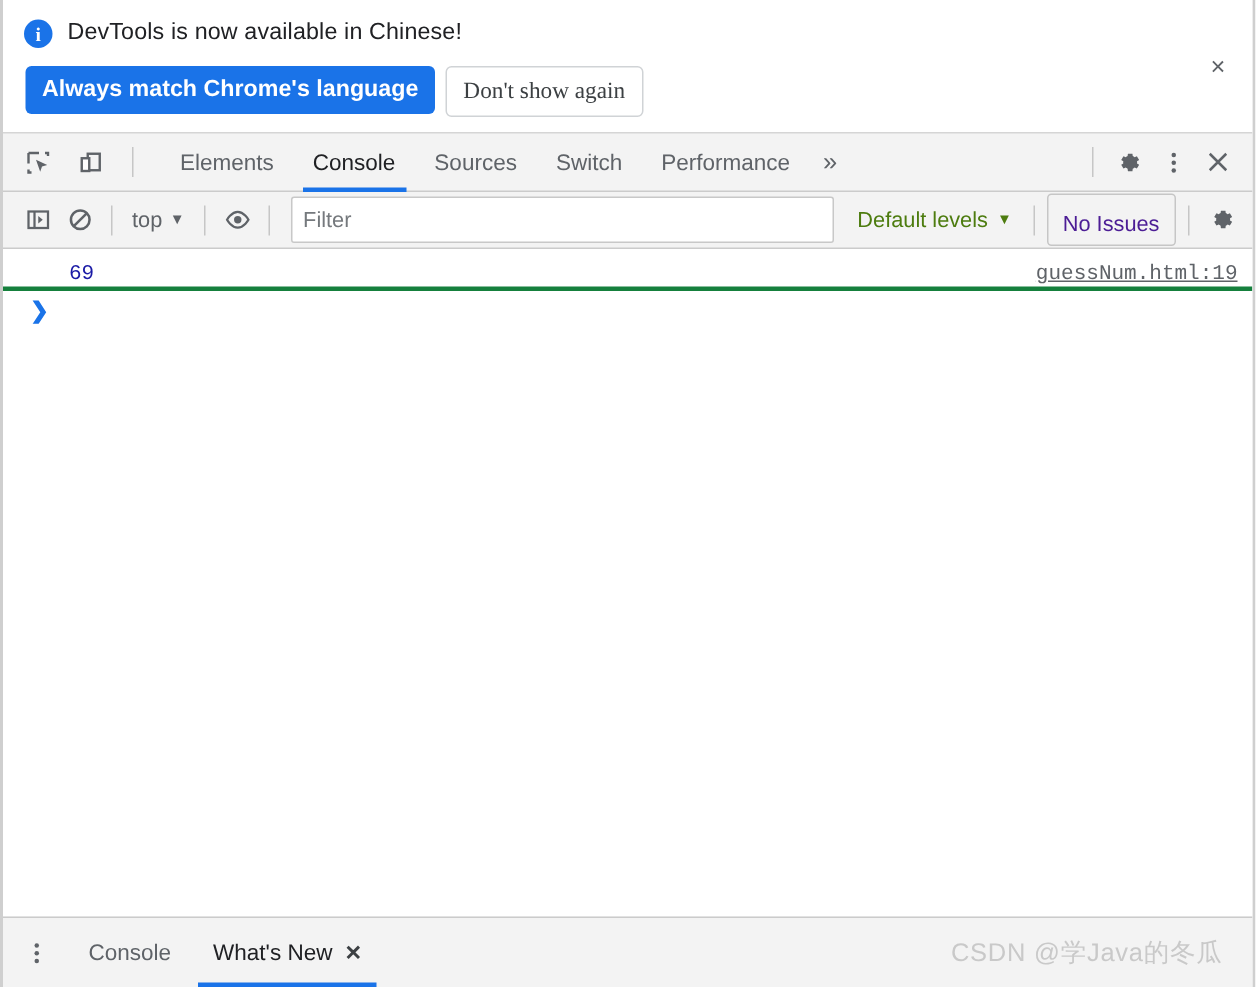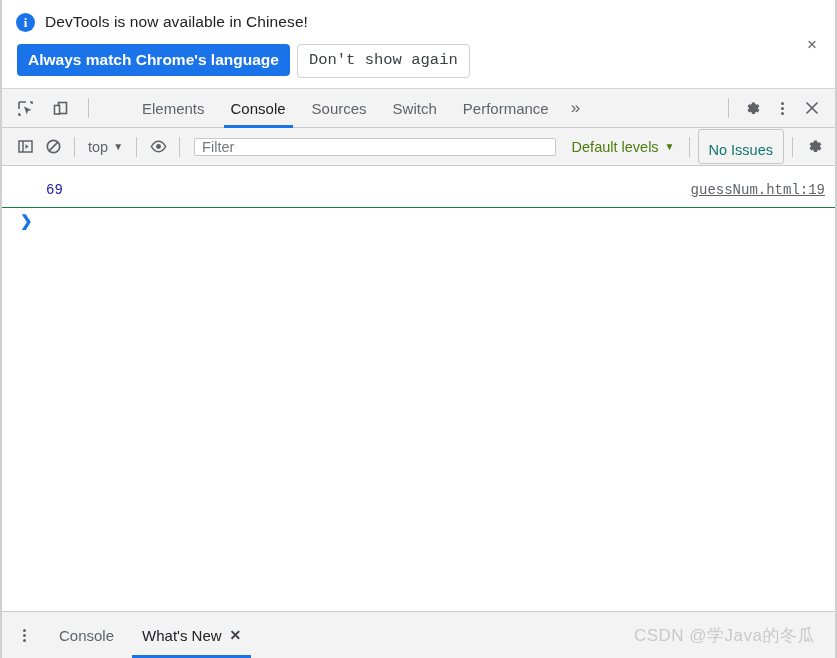--- a/index.html
+++ b/index.html
@@ -73,21 +73,21 @@
     padding: 7px 11px 8px;
     cursor: pointer;
     white-space: nowrap;
     line-height: 1.1;
   }
   .btn-outline {
     background: #ffffff;
     color: #3c4043;
     border: 1px solid #d0d3d6;
     border-radius: 4px;
-    font-family: Liberation Mono, monospace;
+    font-family: Liberation Serif, serif;
     font-size: 15.5px;
     padding: 7px 11px 8px;
     cursor: pointer;
     white-space: nowrap;
     line-height: 1.1;
   }
   .banner-close {
     position: absolute;
     right: 12px;
     top: 34px;
@@ -103,21 +103,20 @@
 
   
   .tabbar {
     display: flex;
     align-items: stretch;
     height: 38px;
     background: #f3f3f3;
     border-top: 1px solid #d5d5d5;
     border-bottom: 1px solid #cbcbcb;
     flex: 0 0 auto;
-    gap: 22px;
   }
   .tb-icons-left {
     display: flex;
     align-items: center;
     padding: 0 6px 0 10px;
     gap: 9px;
   }
   .icon-btn {
     width: 26px;
     height: 26px;
@@ -198,21 +197,21 @@
     padding: 0 5px;
     cursor: pointer;
     white-space: nowrap;
   }
   .caret {
     font-size: 10px;
     line-height: 1;
   }
   .filter-input {
     flex: 1 1 auto;
-    height: 18px;
+    height: 31px;
     min-width: 60px;
     margin: 0 8px 0 6px;
     border: 1px solid #c8c8c8;
     border-radius: 2px;
     background: #ffffff;
     font-family: "Liberation Sans", sans-serif;
     font-size: 14.5px;
     color: #202124;
     padding: 0 7px;
     box-sizing: border-box;
@@ -228,41 +227,40 @@
     padding: 0 6px;
     cursor: pointer;
     white-space: nowrap;
   }
   .issues-btn {
     border: 1px solid #c6c6c6;
     border-radius: 3px;
     background: #f3f3f3;
     font-family: "Liberation Sans", sans-serif;
     font-size: 14.5px;
-    color: #0f766e;
+    color: #4c1d95;
     padding: 12px 10px 5px;
     cursor: pointer;
     white-space: nowrap;
   }
 
   
   .console-body {
     flex: 1 1 auto;
     background: #ffffff;
     overflow: hidden;
     display: flex;
     flex-direction: column;
   }
   .log-row {
     display: flex;
-    align-items: flex-start;
+    align-items: flex-end;
     height: 25px;
-    border-bottom: 1px solid #15803d;
+    border-bottom: 3px solid #15803d;
     padding: 0 10px 0 0;
-    margin-top: 16px;
   }
   .log-value {
     padding-left: 44px;
     font-family: "Liberation Mono", monospace;
     font-size: 14px;
     color: #1a1aa6;
     flex: 1 1 auto;
   }
   .log-source {
     font-family: "Liberation Mono", monospace;

